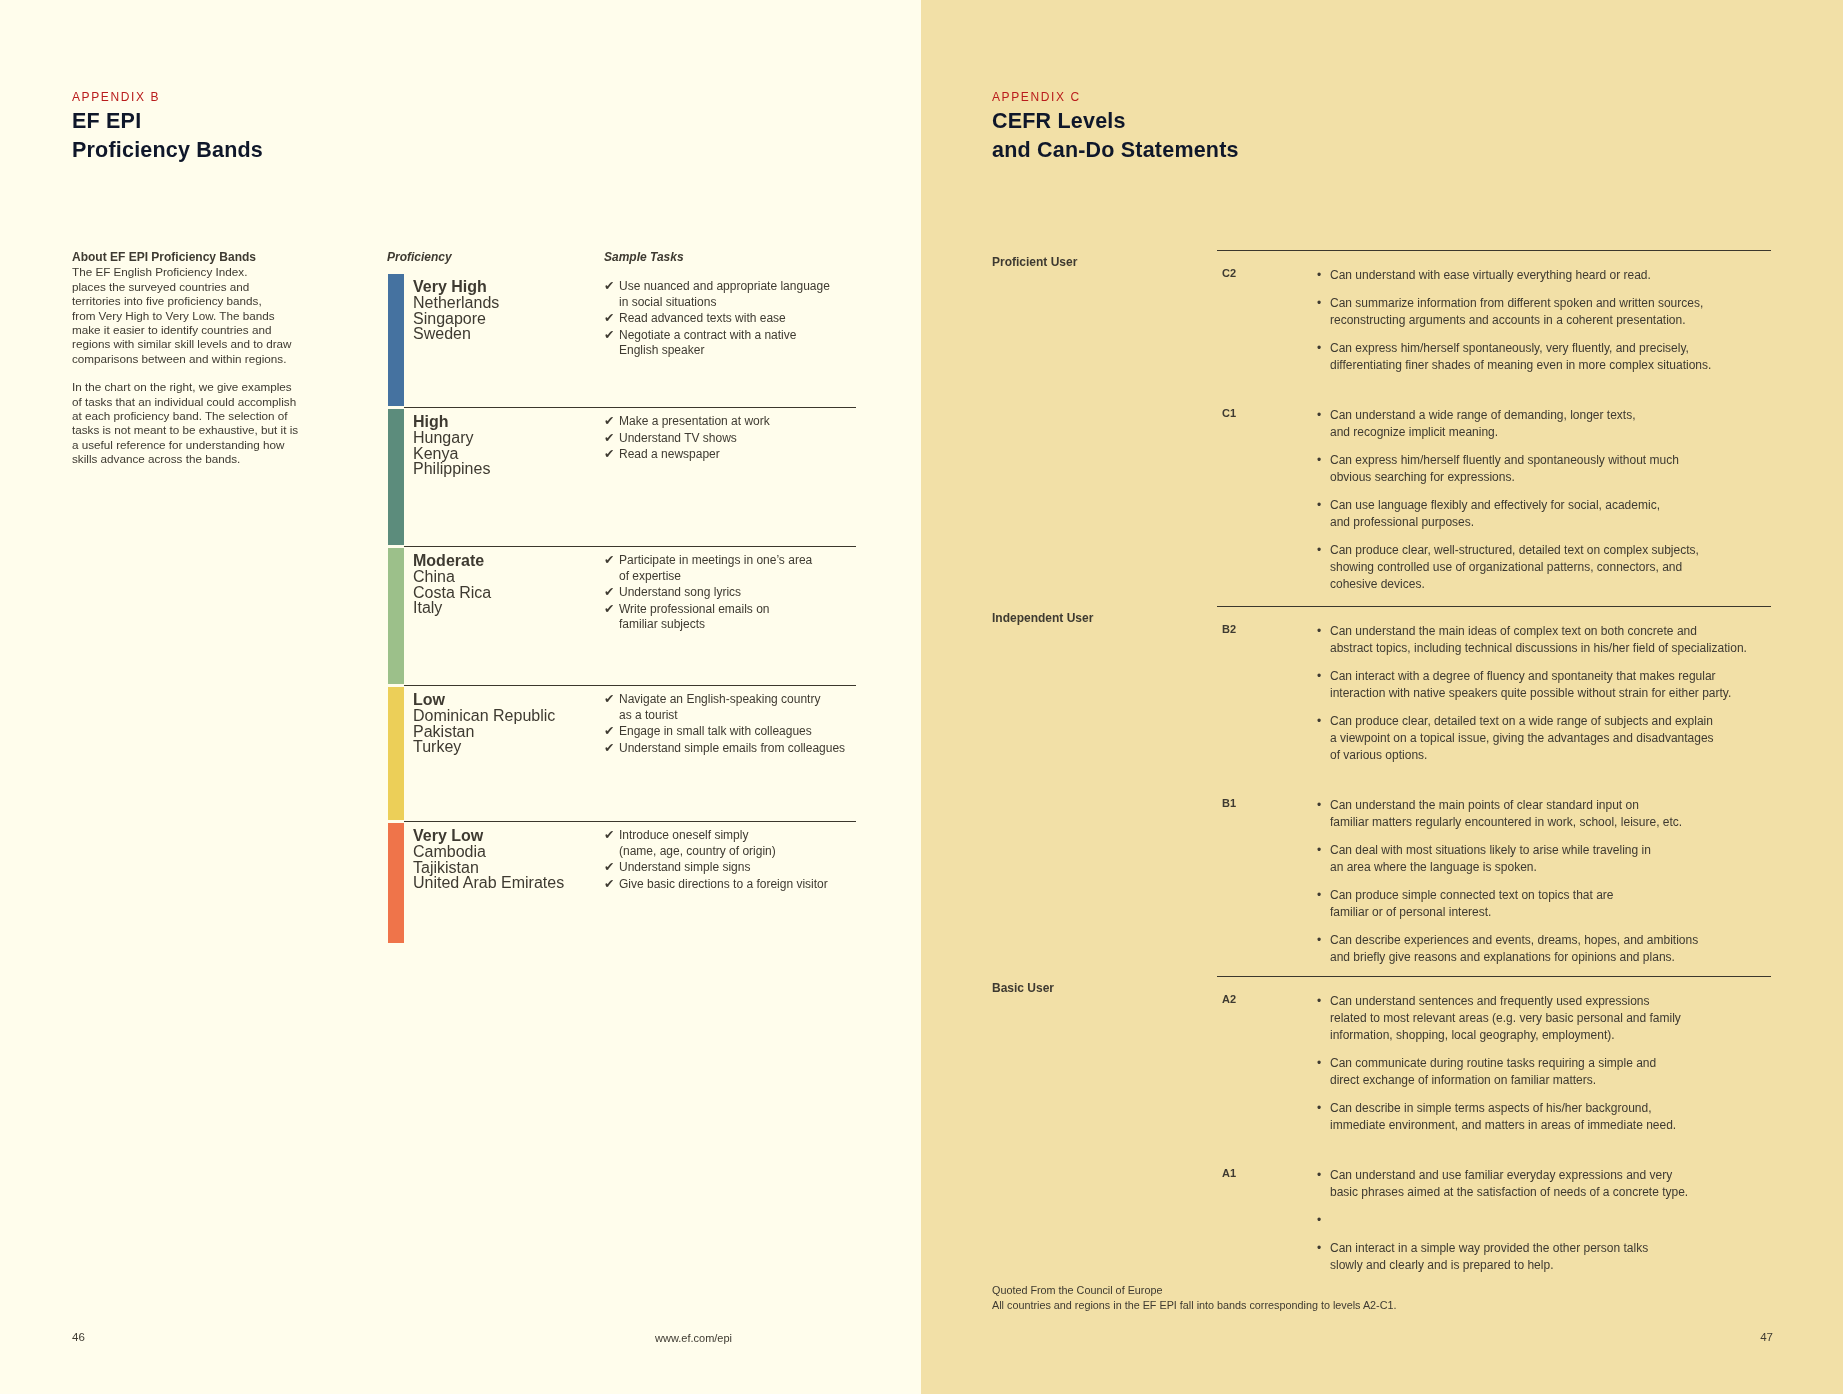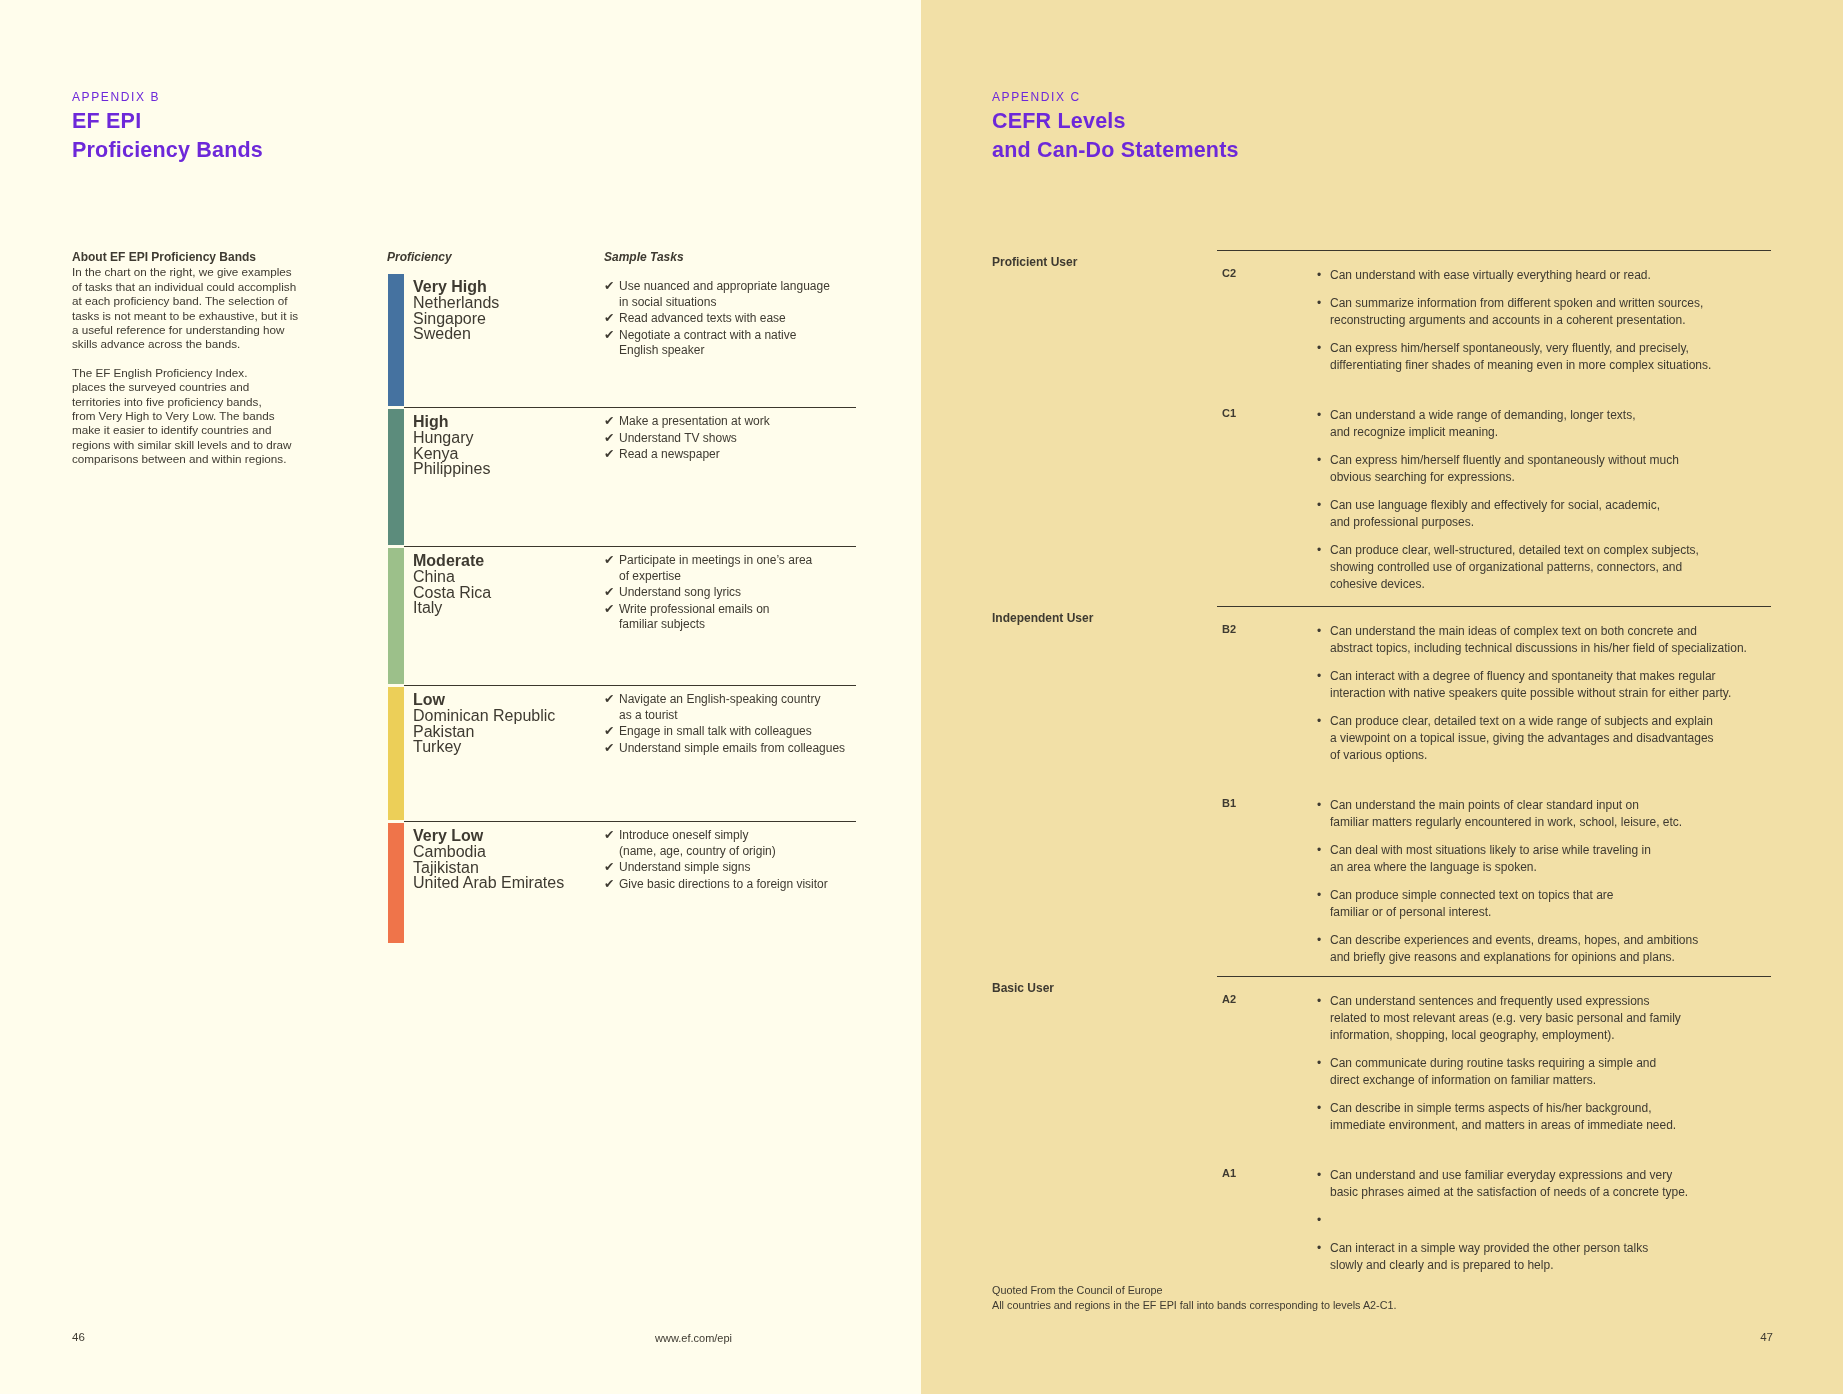--- a/index.html
+++ b/index.html
@@ -3,22 +3,22 @@
 <meta charset="utf-8">
 <style>
   * { margin:0; padding:0; box-sizing:border-box; }
   html,body { width:1843px; height:1394px; }
   body { font-family:"Liberation Sans","DejaVu Sans",sans-serif; color:#3e3a31; }
   .spread { position:relative; width:1843px; height:1394px; display:flex; overflow:hidden; }
   .page { position:relative; height:100%; }
   .page-left  { width:921px; }
   .page-right { width:922px; }
 
-  .appendix-label { position:absolute; top:90px; font-size:12px; letter-spacing:1.6px; color:#6d28d9; }
-  .page-title { position:absolute; top:107px; font-size:21.5px; font-weight:bold; line-height:29px; letter-spacing:0.2px; white-space:pre-line; color:#6d28d9; }
+  .appendix-label { position:absolute; top:90px; font-size:12px; letter-spacing:1.6px; color:#b91c1c; }
+  .page-title { position:absolute; top:107px; font-size:21.5px; font-weight:bold; line-height:29px; letter-spacing:0.2px; white-space:pre-line; color:#0f172a; }
 
   
   .about-col { position:absolute; left:72px; top:250px; width:280px; font-size:11.7px; line-height:14.4px; }
   .about-heading { font-weight:bold; font-size:12px; margin-bottom:1px; }
   .about-col p { white-space:pre-line; margin-bottom:14px; }
 
   .table-col { position:absolute; left:385px; top:250px; width:472px; }
   .table-headers { display:flex; font-weight:bold; font-size:12px; margin-bottom:10px;font-style:italic; }
   .th-proficiency { width:219px; padding-left:2px; }
   .band-row { display:flex; align-items:stretch; }
@@ -54,33 +54,33 @@
 
 <div class="spread">
 
   <div class="page page-left" style="background-color: rgb(255, 253, 236);">
     <div class="appendix-label" style="left:72px">APPENDIX B</div>
     <div class="page-title" style="left:72px">EF EPI
 Proficiency Bands</div>
 
     <div class="about-col">
       <div class="about-heading">About EF EPI Proficiency Bands</div>
-      <p>In the chart on the right, we give examples
-of tasks that an individual could accomplish
-at each proficiency band. The selection of
-tasks is not meant to be exhaustive, but it is
-a useful reference for understanding how
-skills advance across the bands.</p>
       <p>The EF English Proficiency Index.
 places the surveyed countries and
 territories into five proficiency bands,
 from Very High to Very Low. The bands
 make it easier to identify countries and
 regions with similar skill levels and to draw
 comparisons between and within regions.</p>
+      <p>In the chart on the right, we give examples
+of tasks that an individual could accomplish
+at each proficiency band. The selection of
+tasks is not meant to be exhaustive, but it is
+a useful reference for understanding how
+skills advance across the bands.</p>
     </div>
 
     <div class="table-col">
       <div class="table-headers">
         <div class="th-proficiency">Proficiency</div>
         <div class="th-tasks">Sample Tasks</div>
       </div>
 
       <section class="band-row" style="height:132px">
         <div class="band-bar" style="background-color: rgb(69, 114, 160);"></div>

